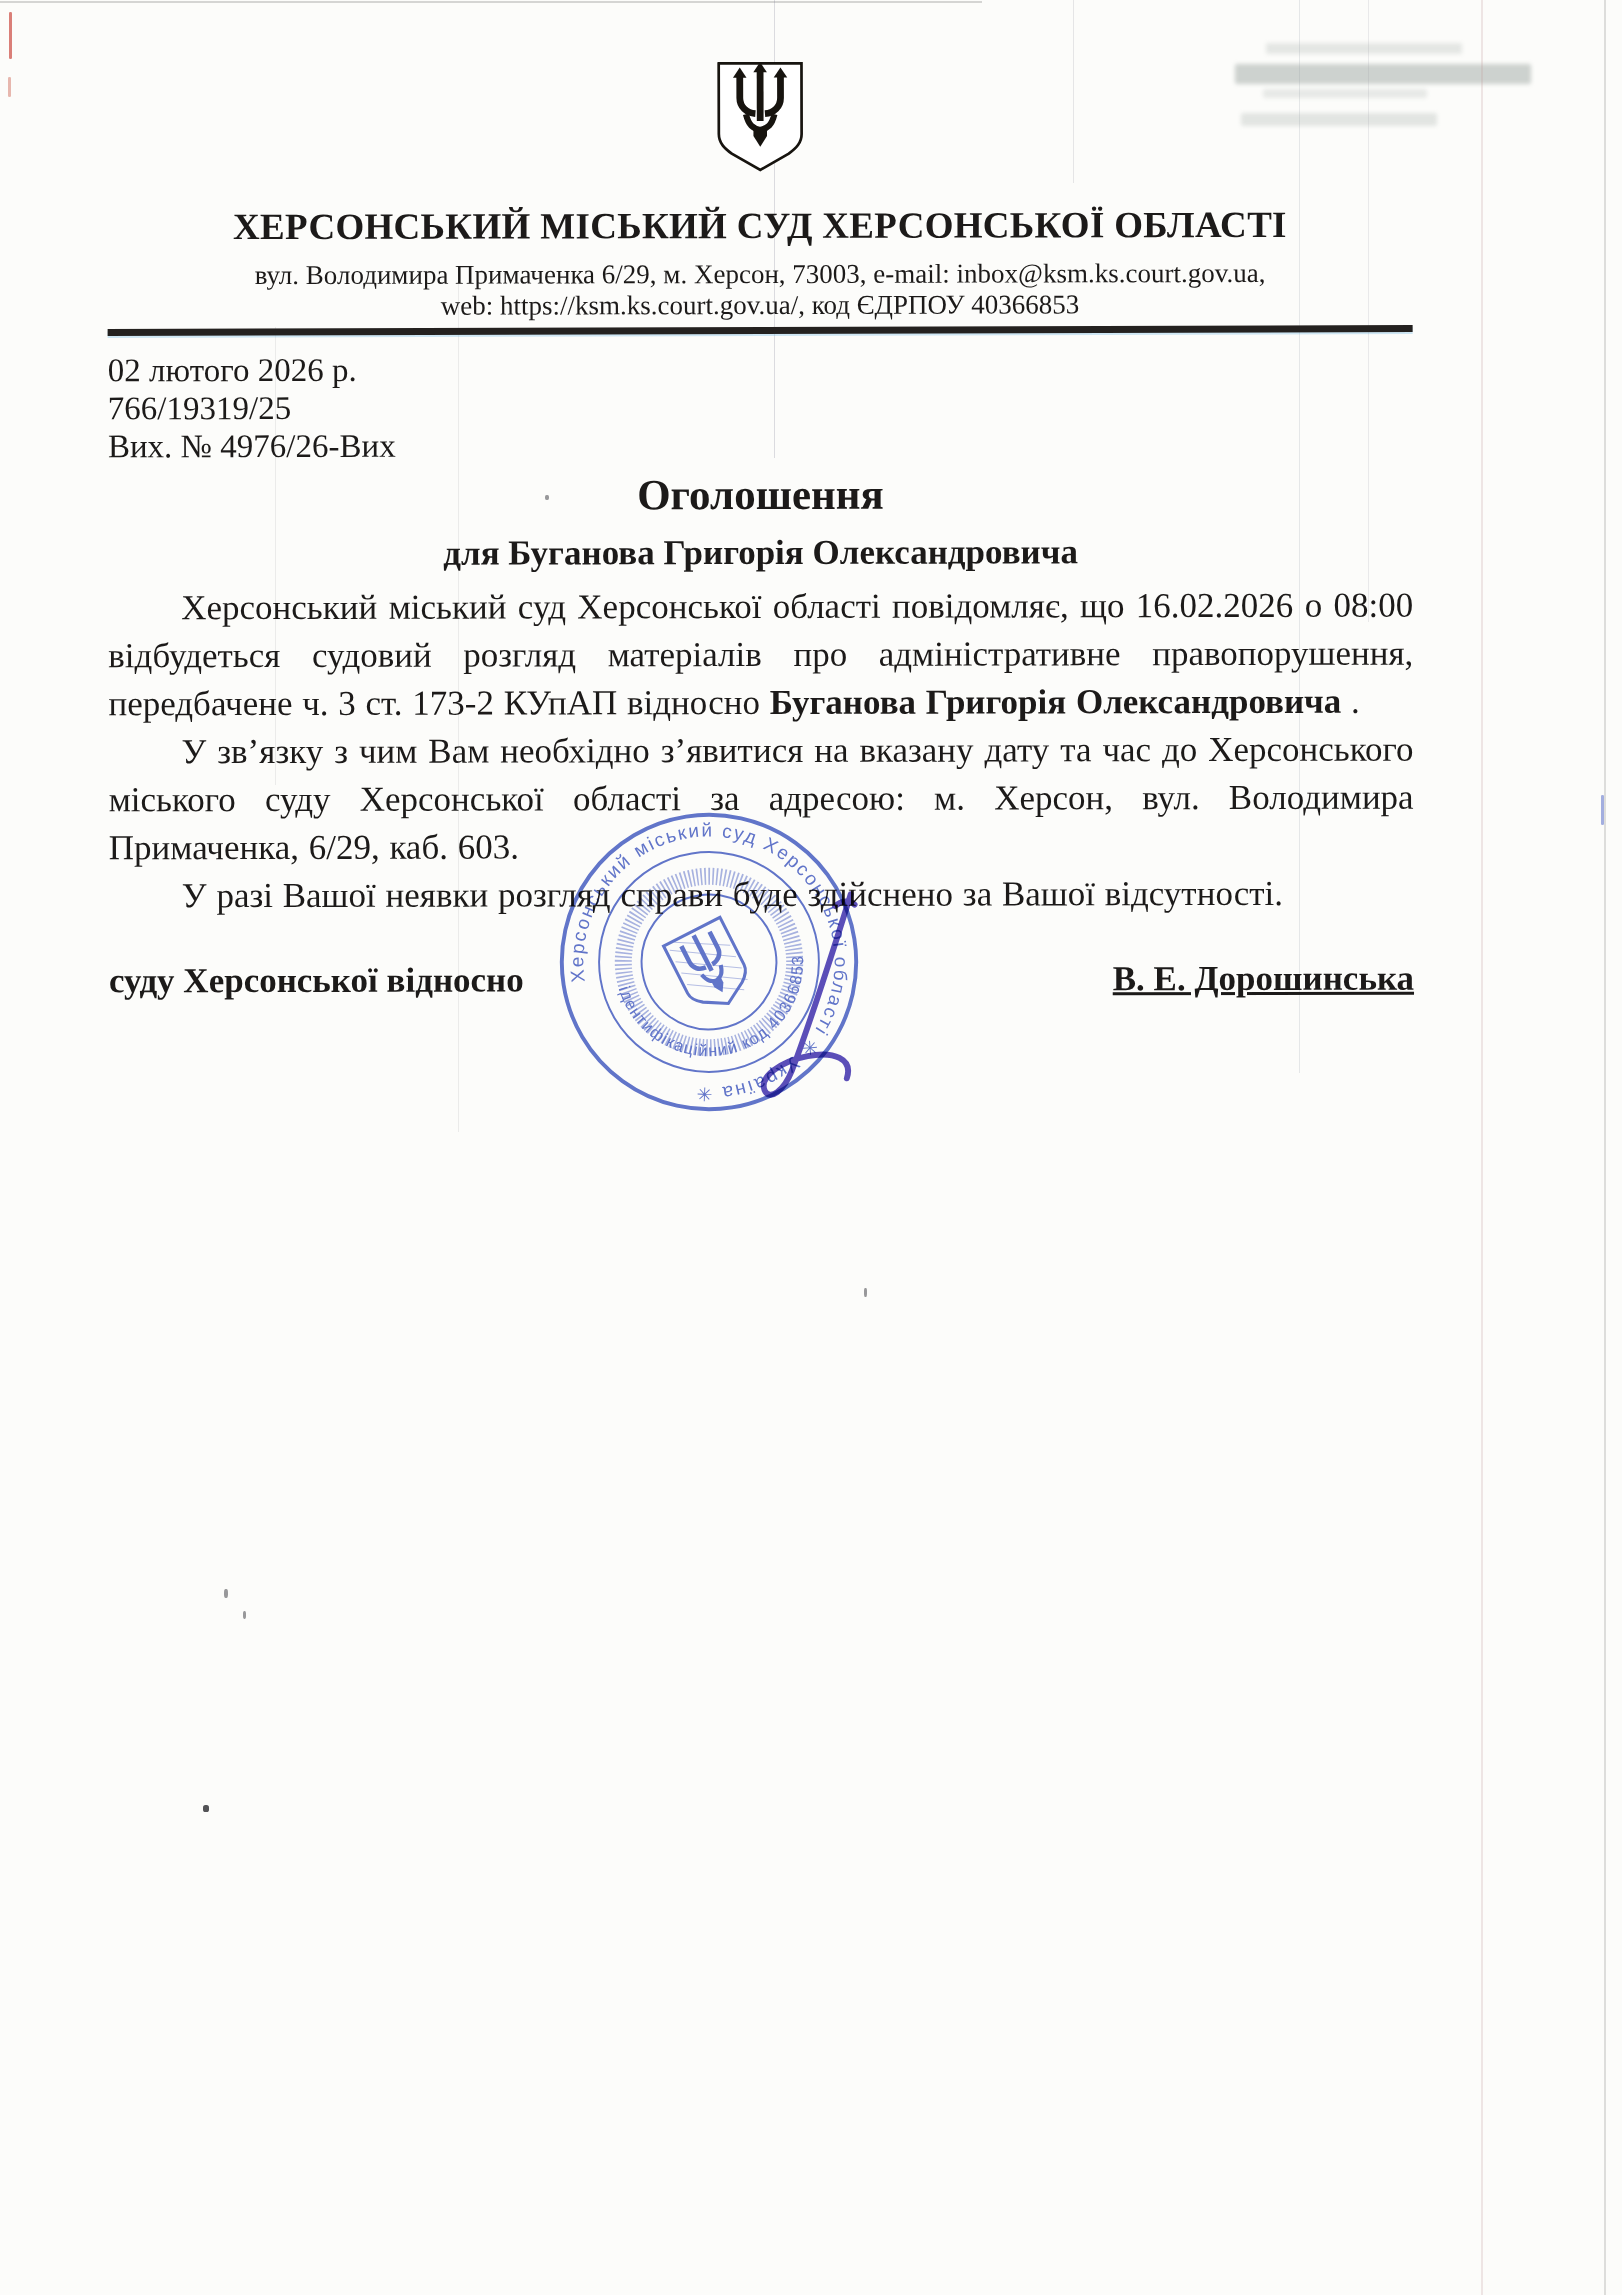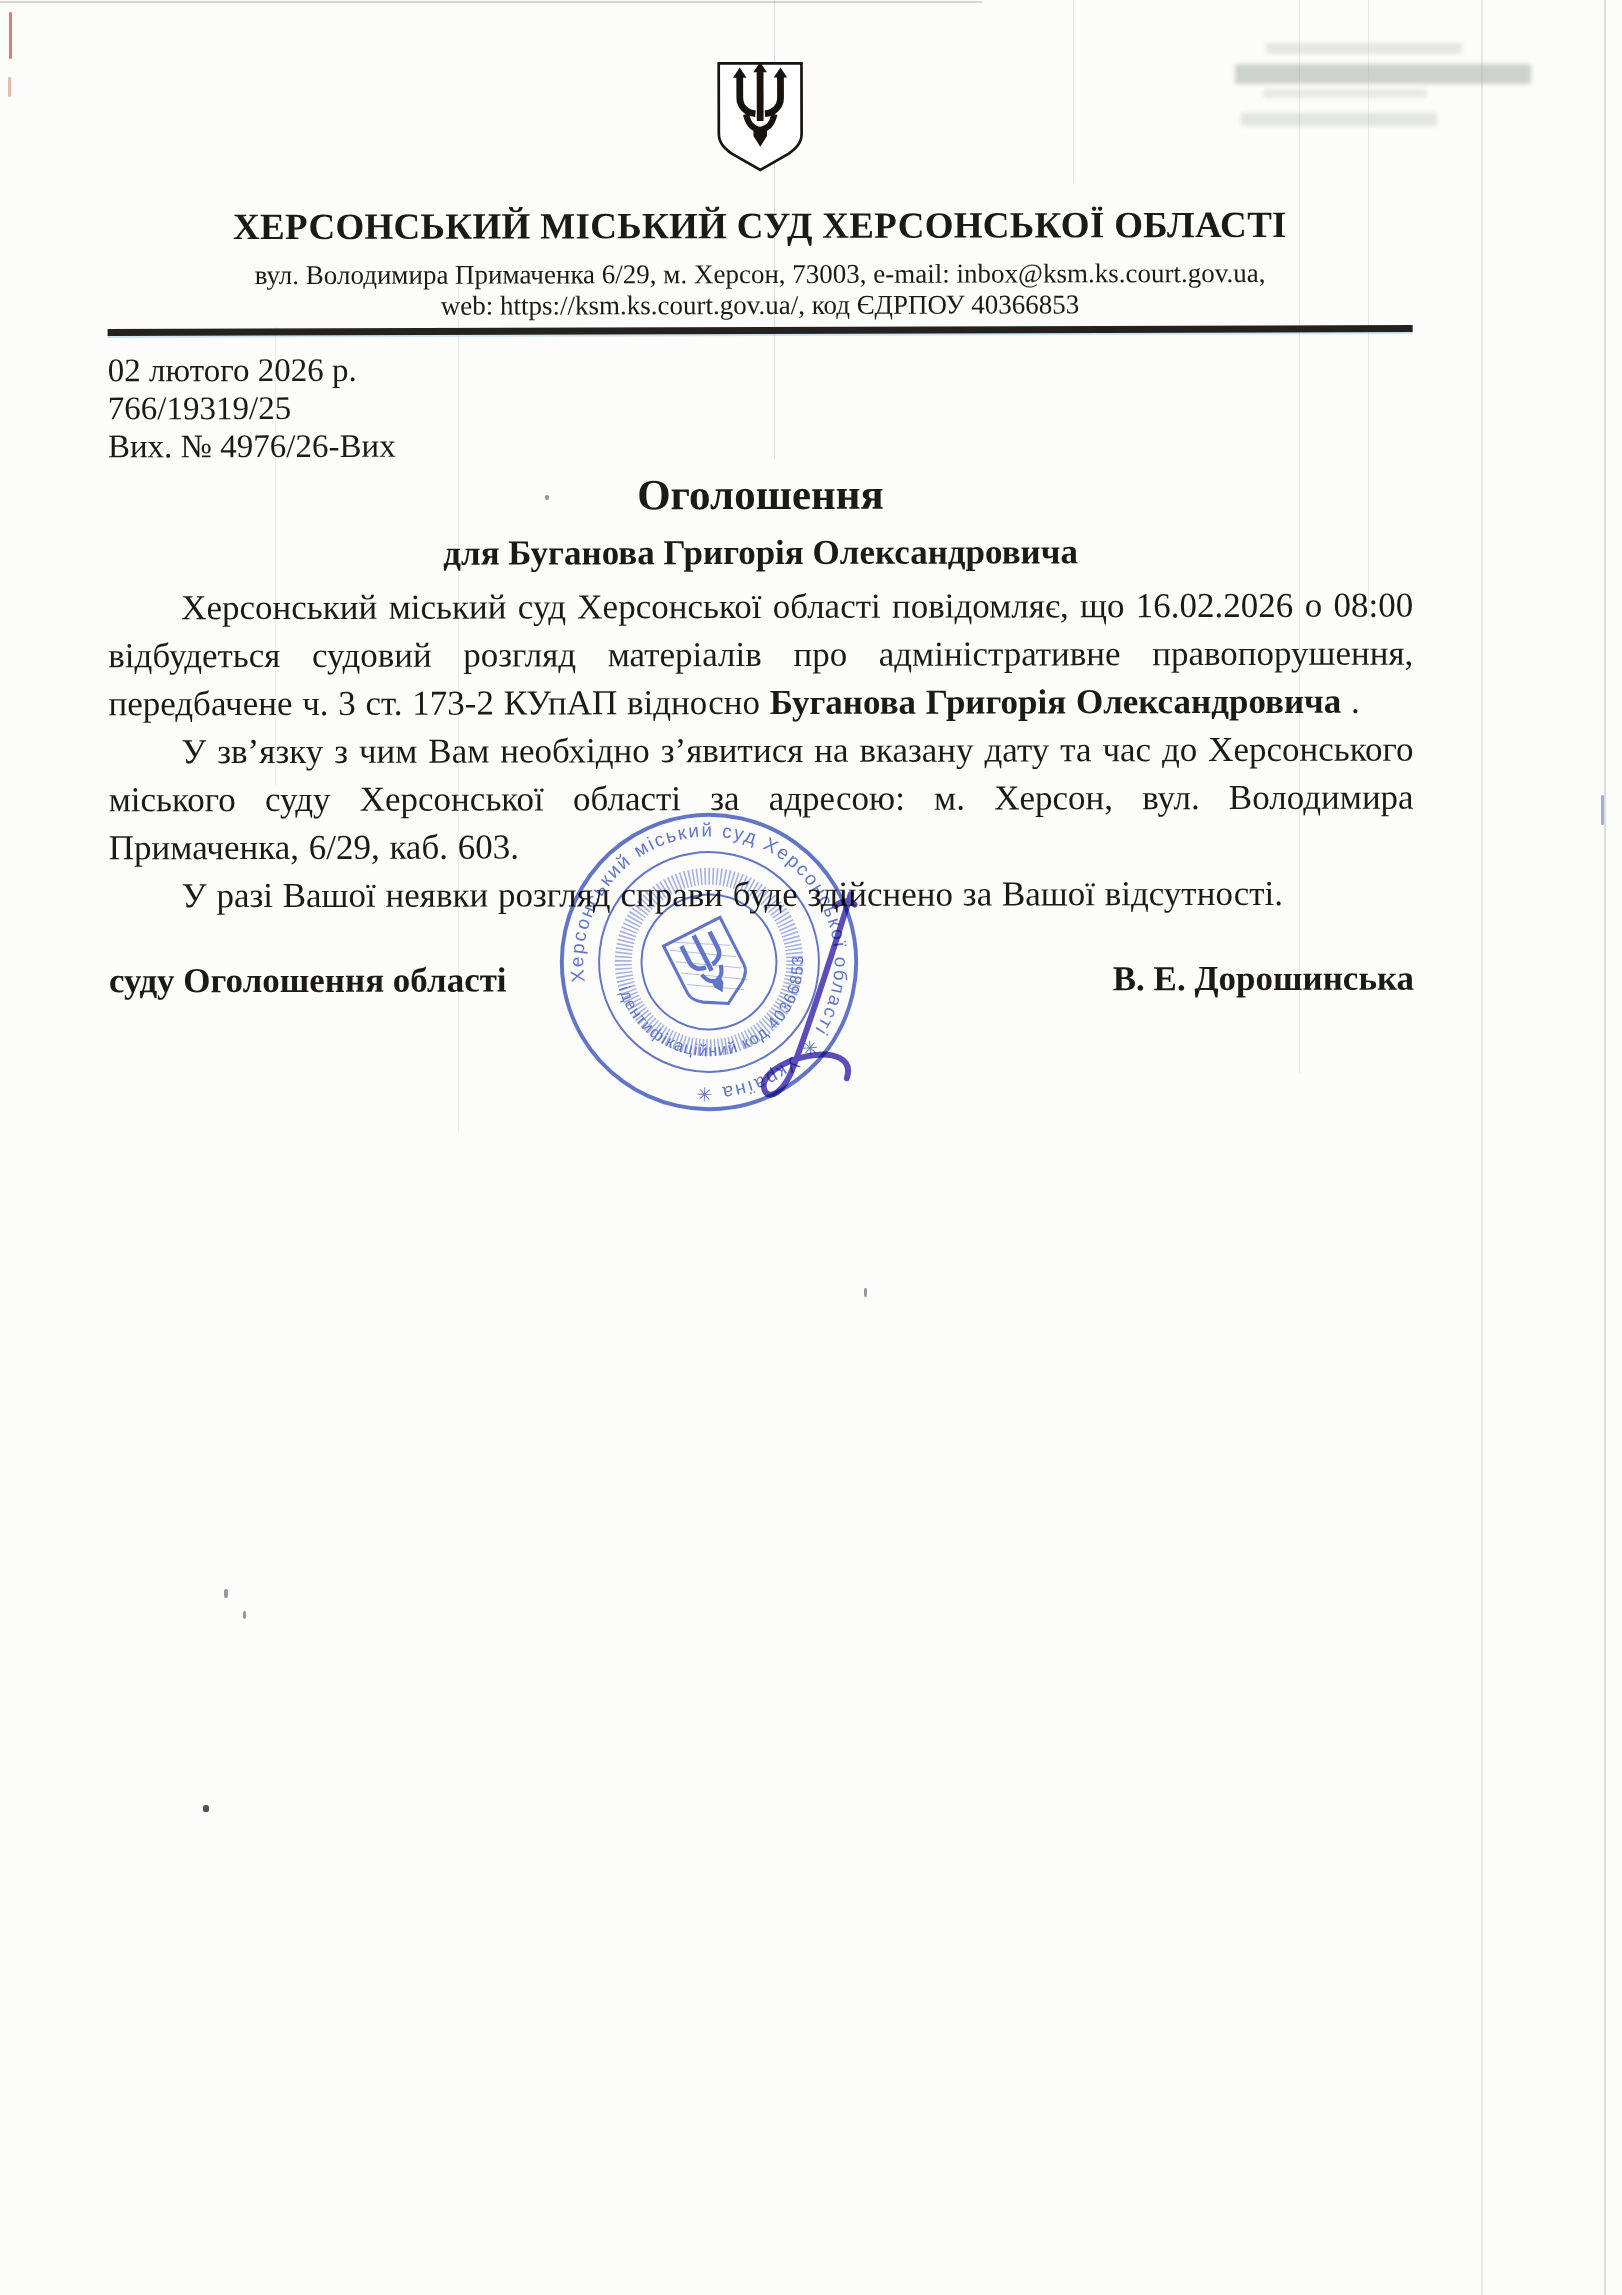--- a/index.html
+++ b/index.html
@@ -13,21 +13,21 @@
   .court-title{margin:30px 0 0;font-size:37px;font-weight:bold;line-height:43px;text-align:center;letter-spacing:0.3px;}
   .address{margin-top:11.8px;font-size:27px;line-height:31px;text-align:center;}
   .rule{height:7.2px;background:#24211f;margin-top:5.9px;box-shadow:0 2px 0 rgba(120,190,230,.35);transform:rotate(-0.05deg);}
   .ref-block{margin-top:15.7px;font-size:33px;line-height:38px;}
   .doc-title{margin:6.5px 0 0;font-size:43px;line-height:50px;font-weight:bold;text-align:center;}
   .doc-subtitle{margin-top:11.8px;font-size:35px;line-height:41px;font-weight:bold;text-align:center;}
   .body-par{margin:0;font-size:35px;line-height:48px;text-align:justify;text-indent:73px;word-spacing:1px;}
   .body-par.first{margin-top:10.5px;}
   .closing{margin-top:37px;display:flex;justify-content:space-between;align-items:flex-start;
            font-size:35px;line-height:47px;font-weight:bold;}
-  .closing .name{white-space:nowrap;}
+  .closing .name{white-space:nowrap;text-decoration:underline;}
   
   .stamp{position:absolute;left:552px;top:805px;width:314px;height:314px;opacity:.82;mix-blend-mode:multiply;transform:rotate(-9deg);}
   .signature{position:absolute;left:758px;top:889px;width:111px;height:222px;opacity:.9;mix-blend-mode:multiply;}
   
   .ghost{position:absolute;background:rgba(128,142,136,.38);filter:blur(2px);border-radius:2px;}
   .streak{position:absolute;width:1.3px;pointer-events:none;}
   .speck{position:absolute;background:rgba(70,70,75,.55);border-radius:40%;}
   .edge-dash{position:absolute;border-radius:1.3px;}
   .top-edge{position:absolute;left:0;top:1.3px;width:982px;height:2px;background:rgba(110,110,110,.28);}
 </style>
@@ -101,21 +101,21 @@
     <div class="doc-subtitle">для Буганова Григорія Олександровича</div>
 
     <p class="body-par first"><span>Херсонський міський суд Херсонської області повідомляє, що 16.02.2026 о 08:00 відбудеться судовий розгляд матеріалів про адміністративне правопорушення, передбачене ч. 3 ст. 173-2 КУпАП відносно </span><b>Буганова Григорія Олександровича</b><span> .</span></p>
 
     <p class="body-par">У зв’язку з чим Вам  необхідно з’явитися на вказану дату та час до Херсонського міського суду Херсонської області за адресою: м. Херсон, вул. Володимира Примаченка, 6/29, каб. 603.</p>
 
     <p class="body-par">У разі Вашої неявки розгляд справи буде здійснено за Вашої відсутності.</p>
 
     <div class="closing">
       <div>
-        <div>суду Оголошення області</div>
+        <div>суду Херсонської відносно</div>
       </div>
       <div class="name">В. Е. Дорошинська</div>
     </div>
   </div>
 
   <svg class="stamp" viewBox="0 0 480 480">
     <g stroke="#3f57c2" fill="none">
       <circle cx="240" cy="240" r="225" stroke-width="6"></circle>
       <circle cx="240" cy="240" r="168" stroke-width="3"></circle>
       <circle cx="240" cy="240" r="131" stroke-width="26" stroke-dasharray="2.5 3.5" opacity=".55"></circle>

